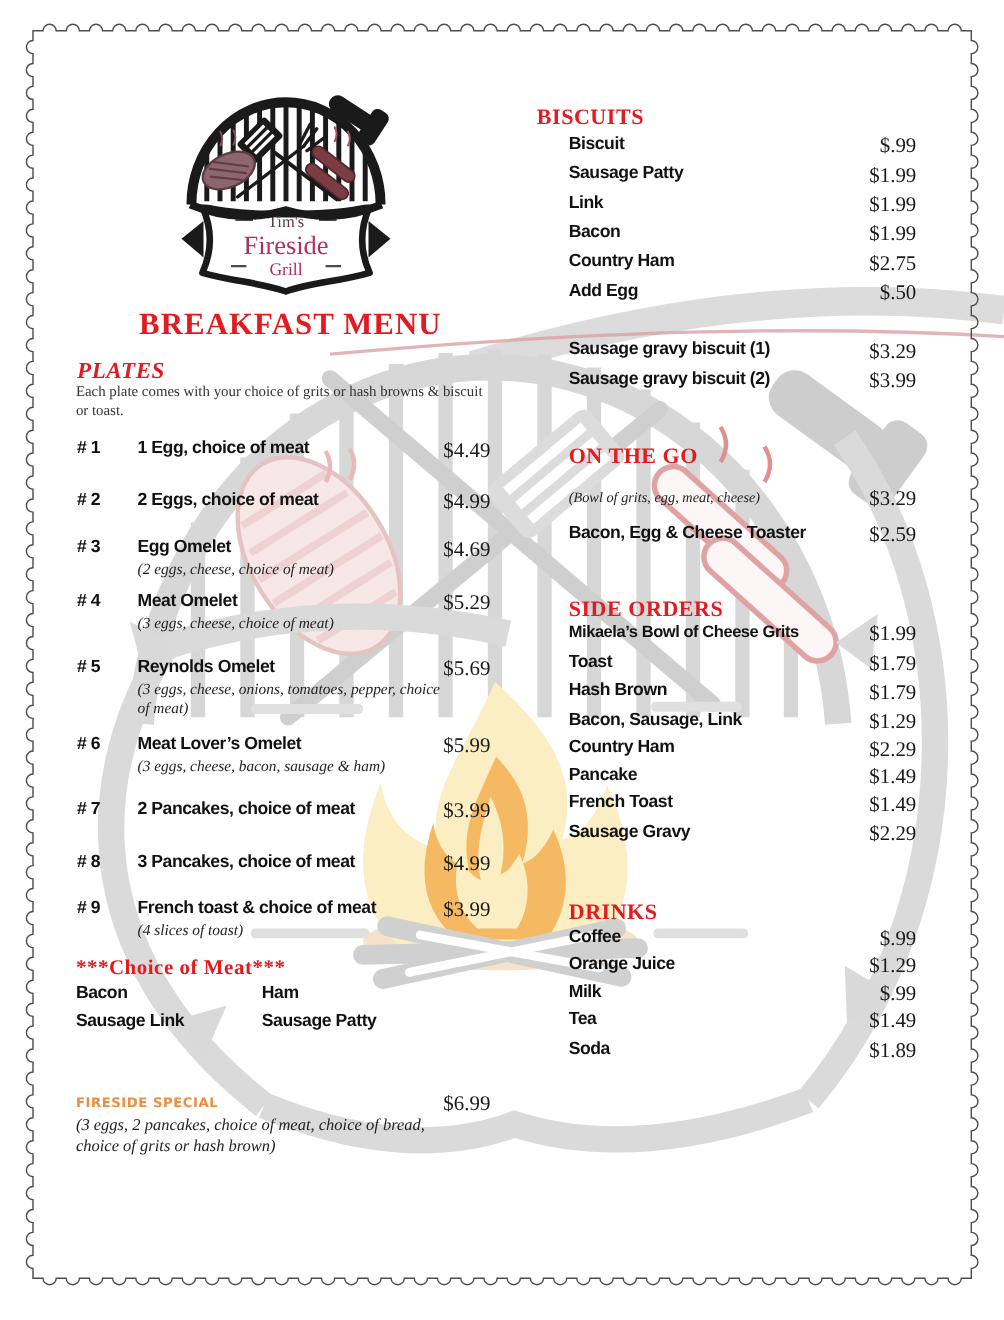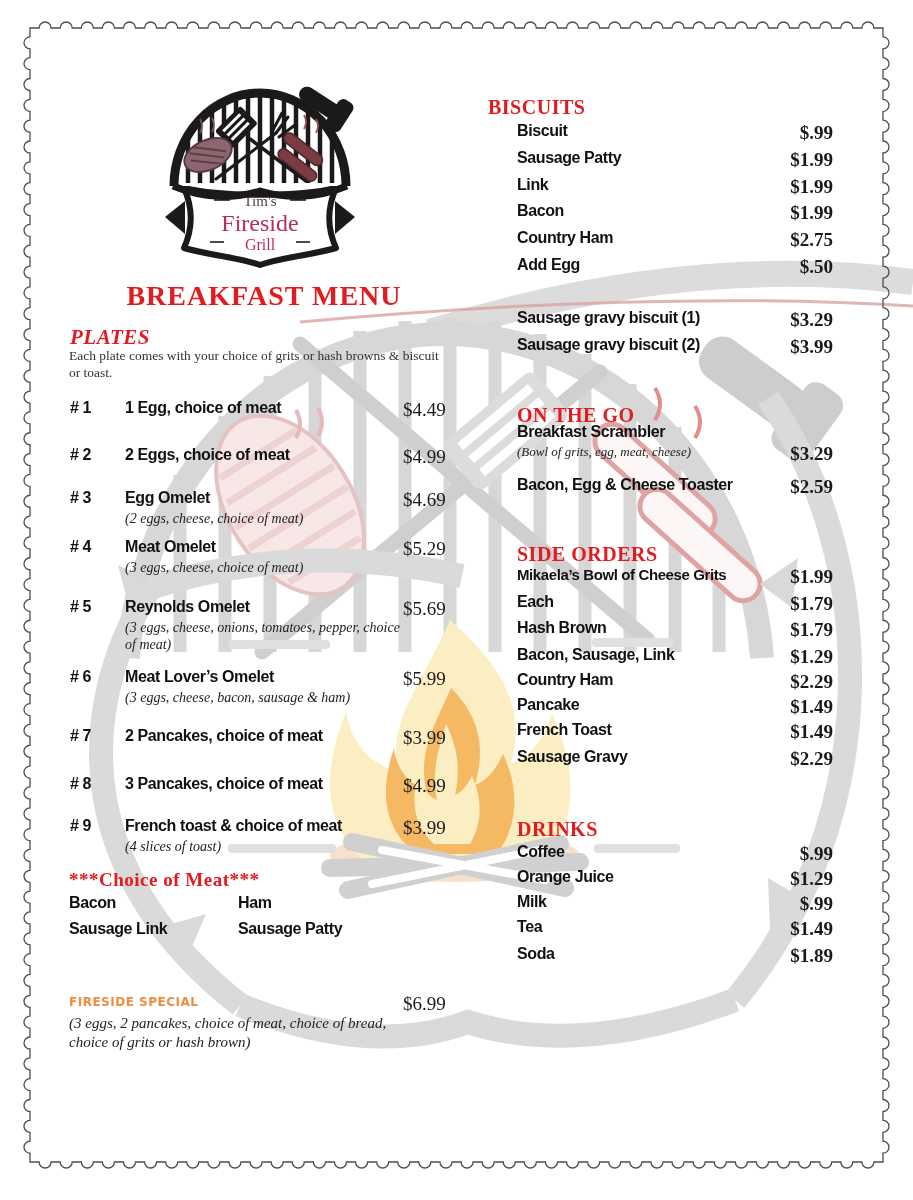--- a/index.html
+++ b/index.html
@@ -22,21 +22,21 @@
       color:#111;letter-spacing:-.4px;}
   .price{font-family:"Liberation Serif",serif;font-size:19px;color:#1a1a1a;}
   .desc{font-family:"Liberation Serif",serif;font-style:italic;font-size:14px;color:#222;line-height:17px;}
   .prow{position:absolute;left:68px;width:392px;height:22px;}
   .pnum{position:absolute;left:2px;}
   .pname{position:absolute;left:57px;white-space:nowrap;}
   .pprice{position:absolute;left:335px;}
   .pdesc{position:absolute;left:125px;}
   .rrow{position:absolute;left:517px;width:316px;height:22px;}
   .rname{position:absolute;left:0;white-space:nowrap;}
-  .rprice{position:absolute;right:0;font-weight:bold;}
+  .rprice{position:absolute;right:0;}
   .meat{position:absolute;}
   .special-h{position:absolute;left:69px;top:995px;font-family:"DejaVu Sans",sans-serif;
       font-weight:800;font-size:12px;color:#ee8d3d;letter-spacing:.5px;}
   .special-p{position:absolute;left:403px;top:993px;}
   .special-d{position:absolute;left:69px;top:1014px;width:345px;font-size:15px;line-height:19px;}
 </style>
 </head>
 <body>
 
 <div class="page">
@@ -324,39 +324,36 @@
   <div class="rrow" style="top:309px">
     <span class="rname item">Sausage gravy biscuit (1)</span>
     <span class="rprice price">$3.29</span>
   </div>
   <div class="rrow" style="top:336px">
     <span class="rname item">Sausage gravy biscuit (2)</span>
     <span class="rprice price">$3.99</span>
   </div>
 
   <div class="hdr" style="left:517px;top:404px;text-align:right;">ON THE GO</div>
-  <div class="rrow" style="top:423px">
-    <span class="rname item">Breakfast Scrambler</span>
-  </div>
   <div class="rrow" style="top:443px">
     <span class="rname desc" style="font-size:13px;">(Bowl of grits, egg, meat, cheese)</span>
     <span class="rprice price">$3.29</span>
   </div>
   <div class="rrow" style="top:476px">
     <span class="rname item">Bacon, Egg &amp; Cheese Toaster</span>
     <span class="rprice price">$2.59</span>
   </div>
 
   <div class="hdr" style="left:517px;top:543px;">SIDE ORDERS</div>
   <div class="rrow" style="top:566px">
     <span class="rname item" style="font-size:15px;">Mikaela’s Bowl of Cheese Grits</span>
     <span class="rprice price">$1.99</span>
   </div>
   <div class="rrow" style="top:593px">
-    <span class="rname item">Each</span>
+    <span class="rname item">Toast</span>
     <span class="rprice price">$1.79</span>
   </div>
   <div class="rrow" style="top:619px">
     <span class="rname item">Hash Brown</span>
     <span class="rprice price">$1.79</span>
   </div>
   <div class="rrow" style="top:646px">
     <span class="rname item">Bacon, Sausage, Link</span>
     <span class="rprice price">$1.29</span>
   </div>

